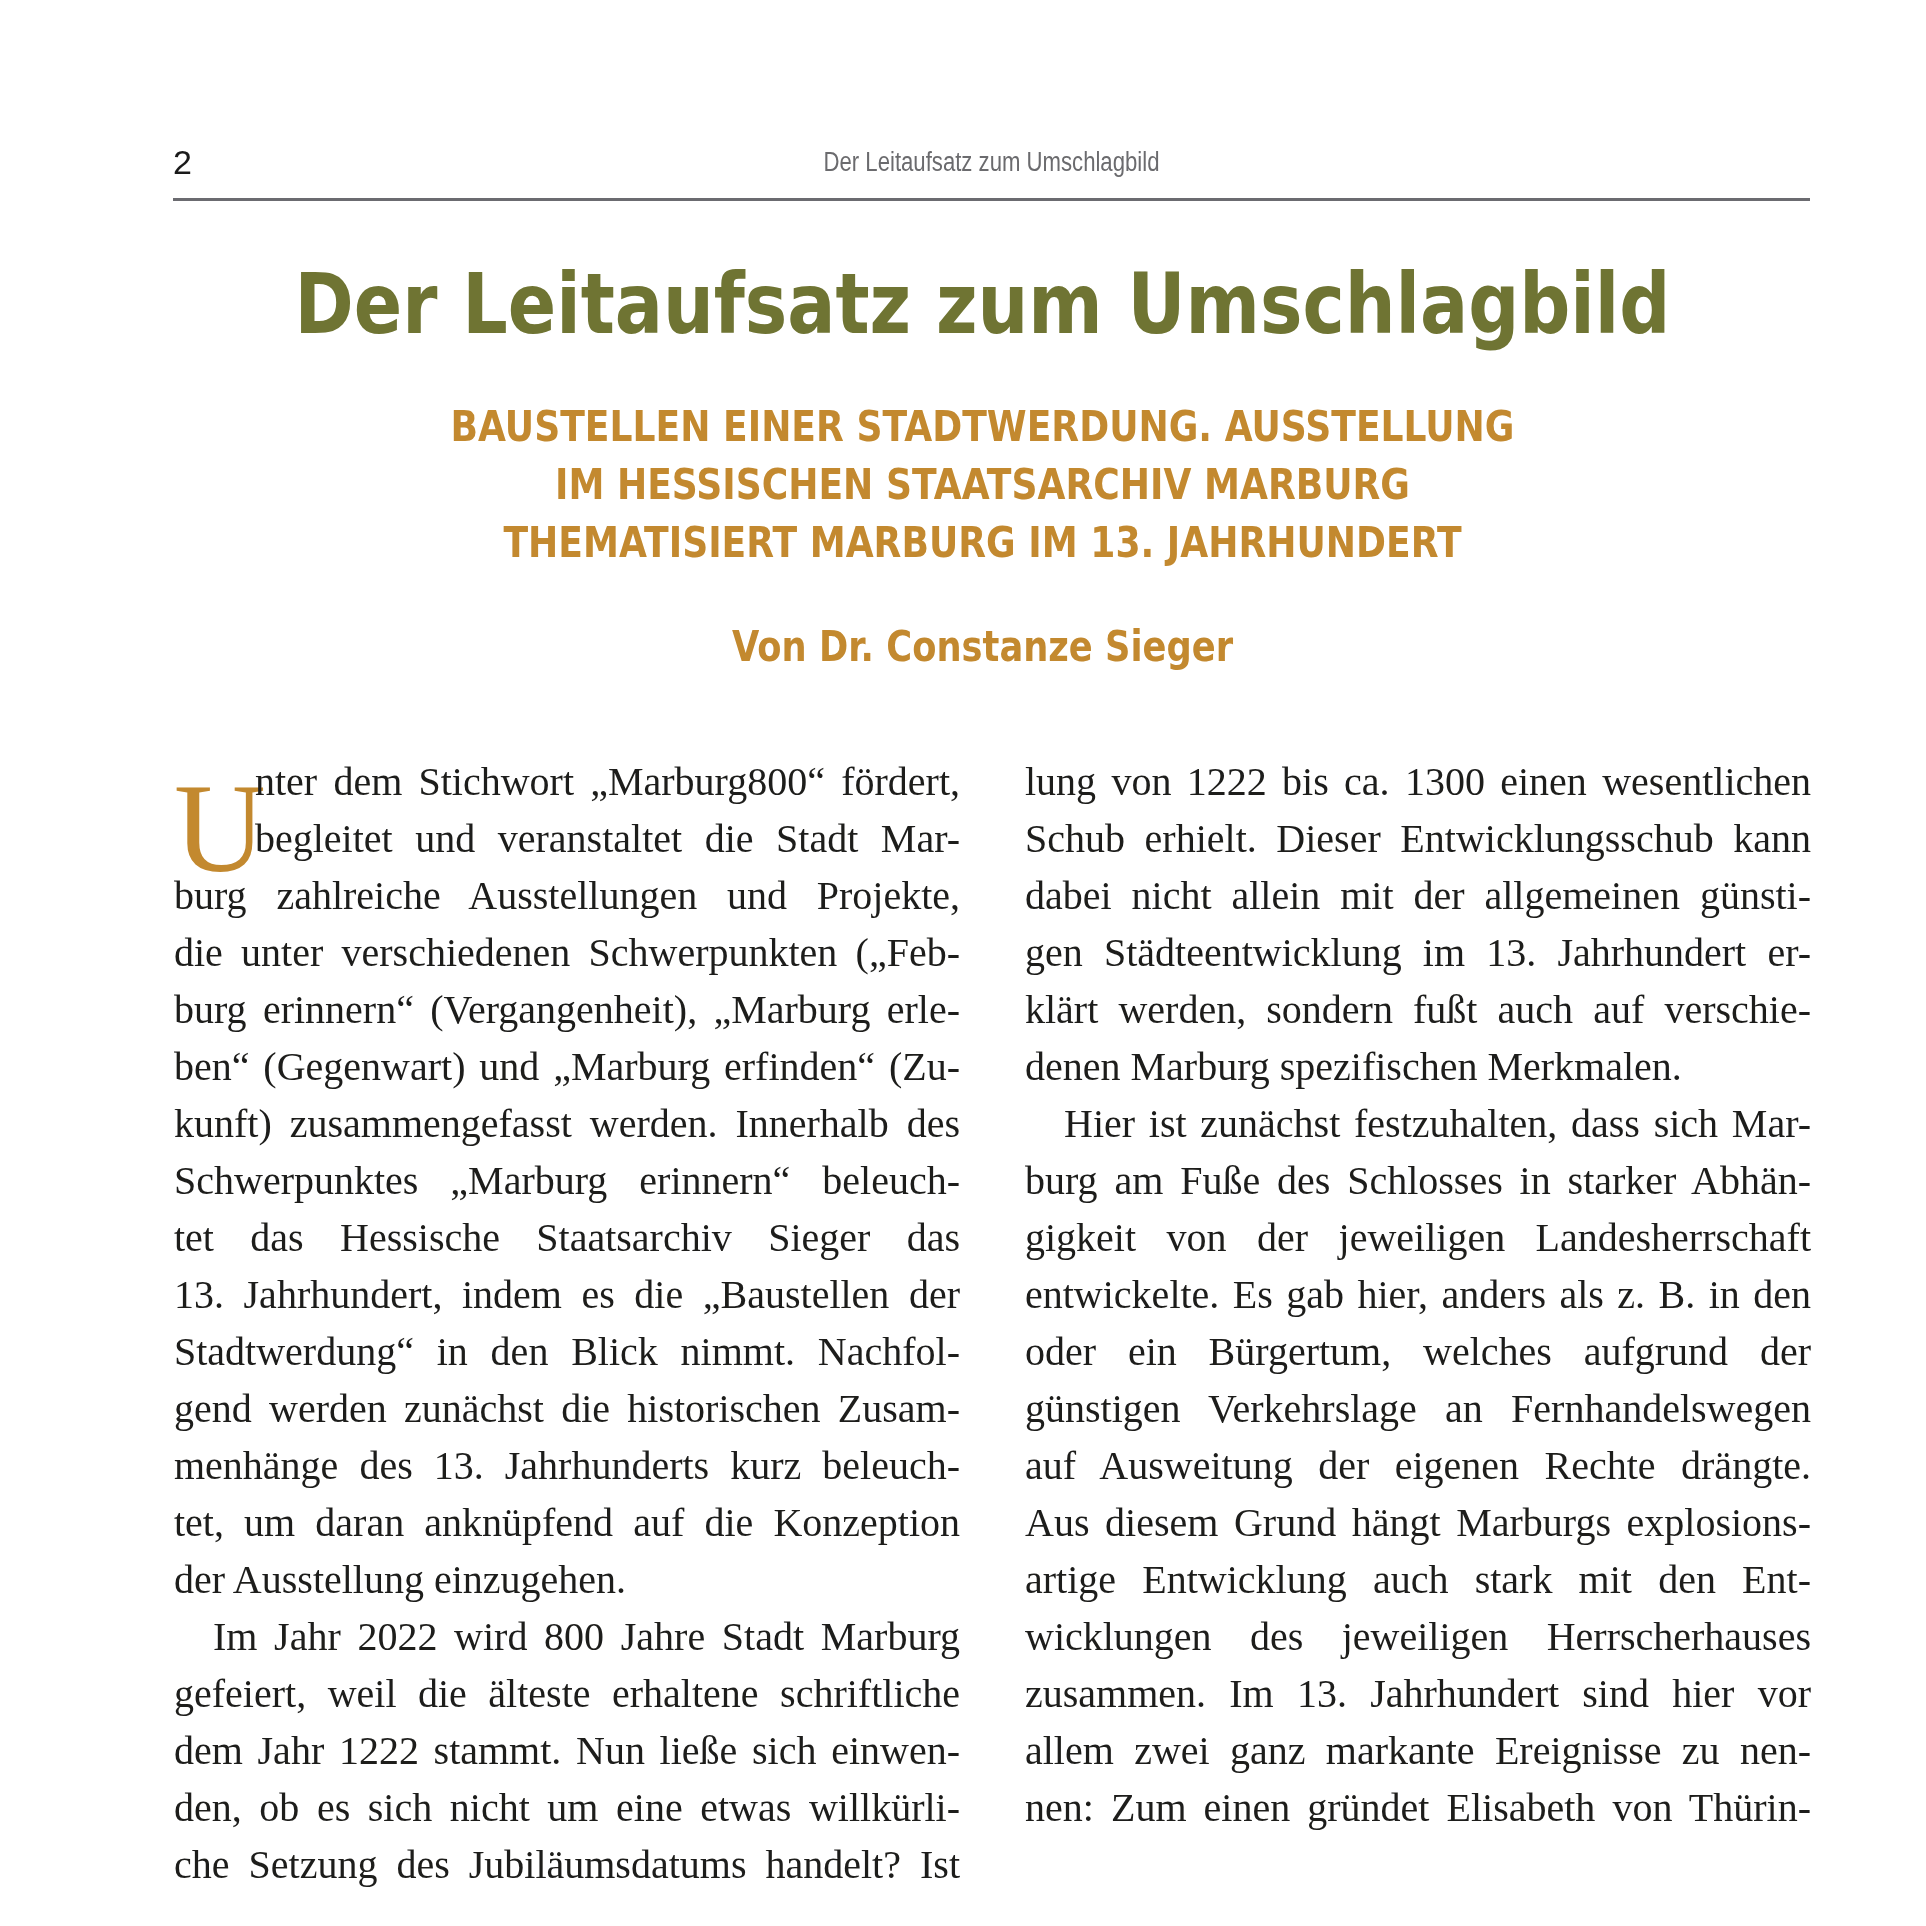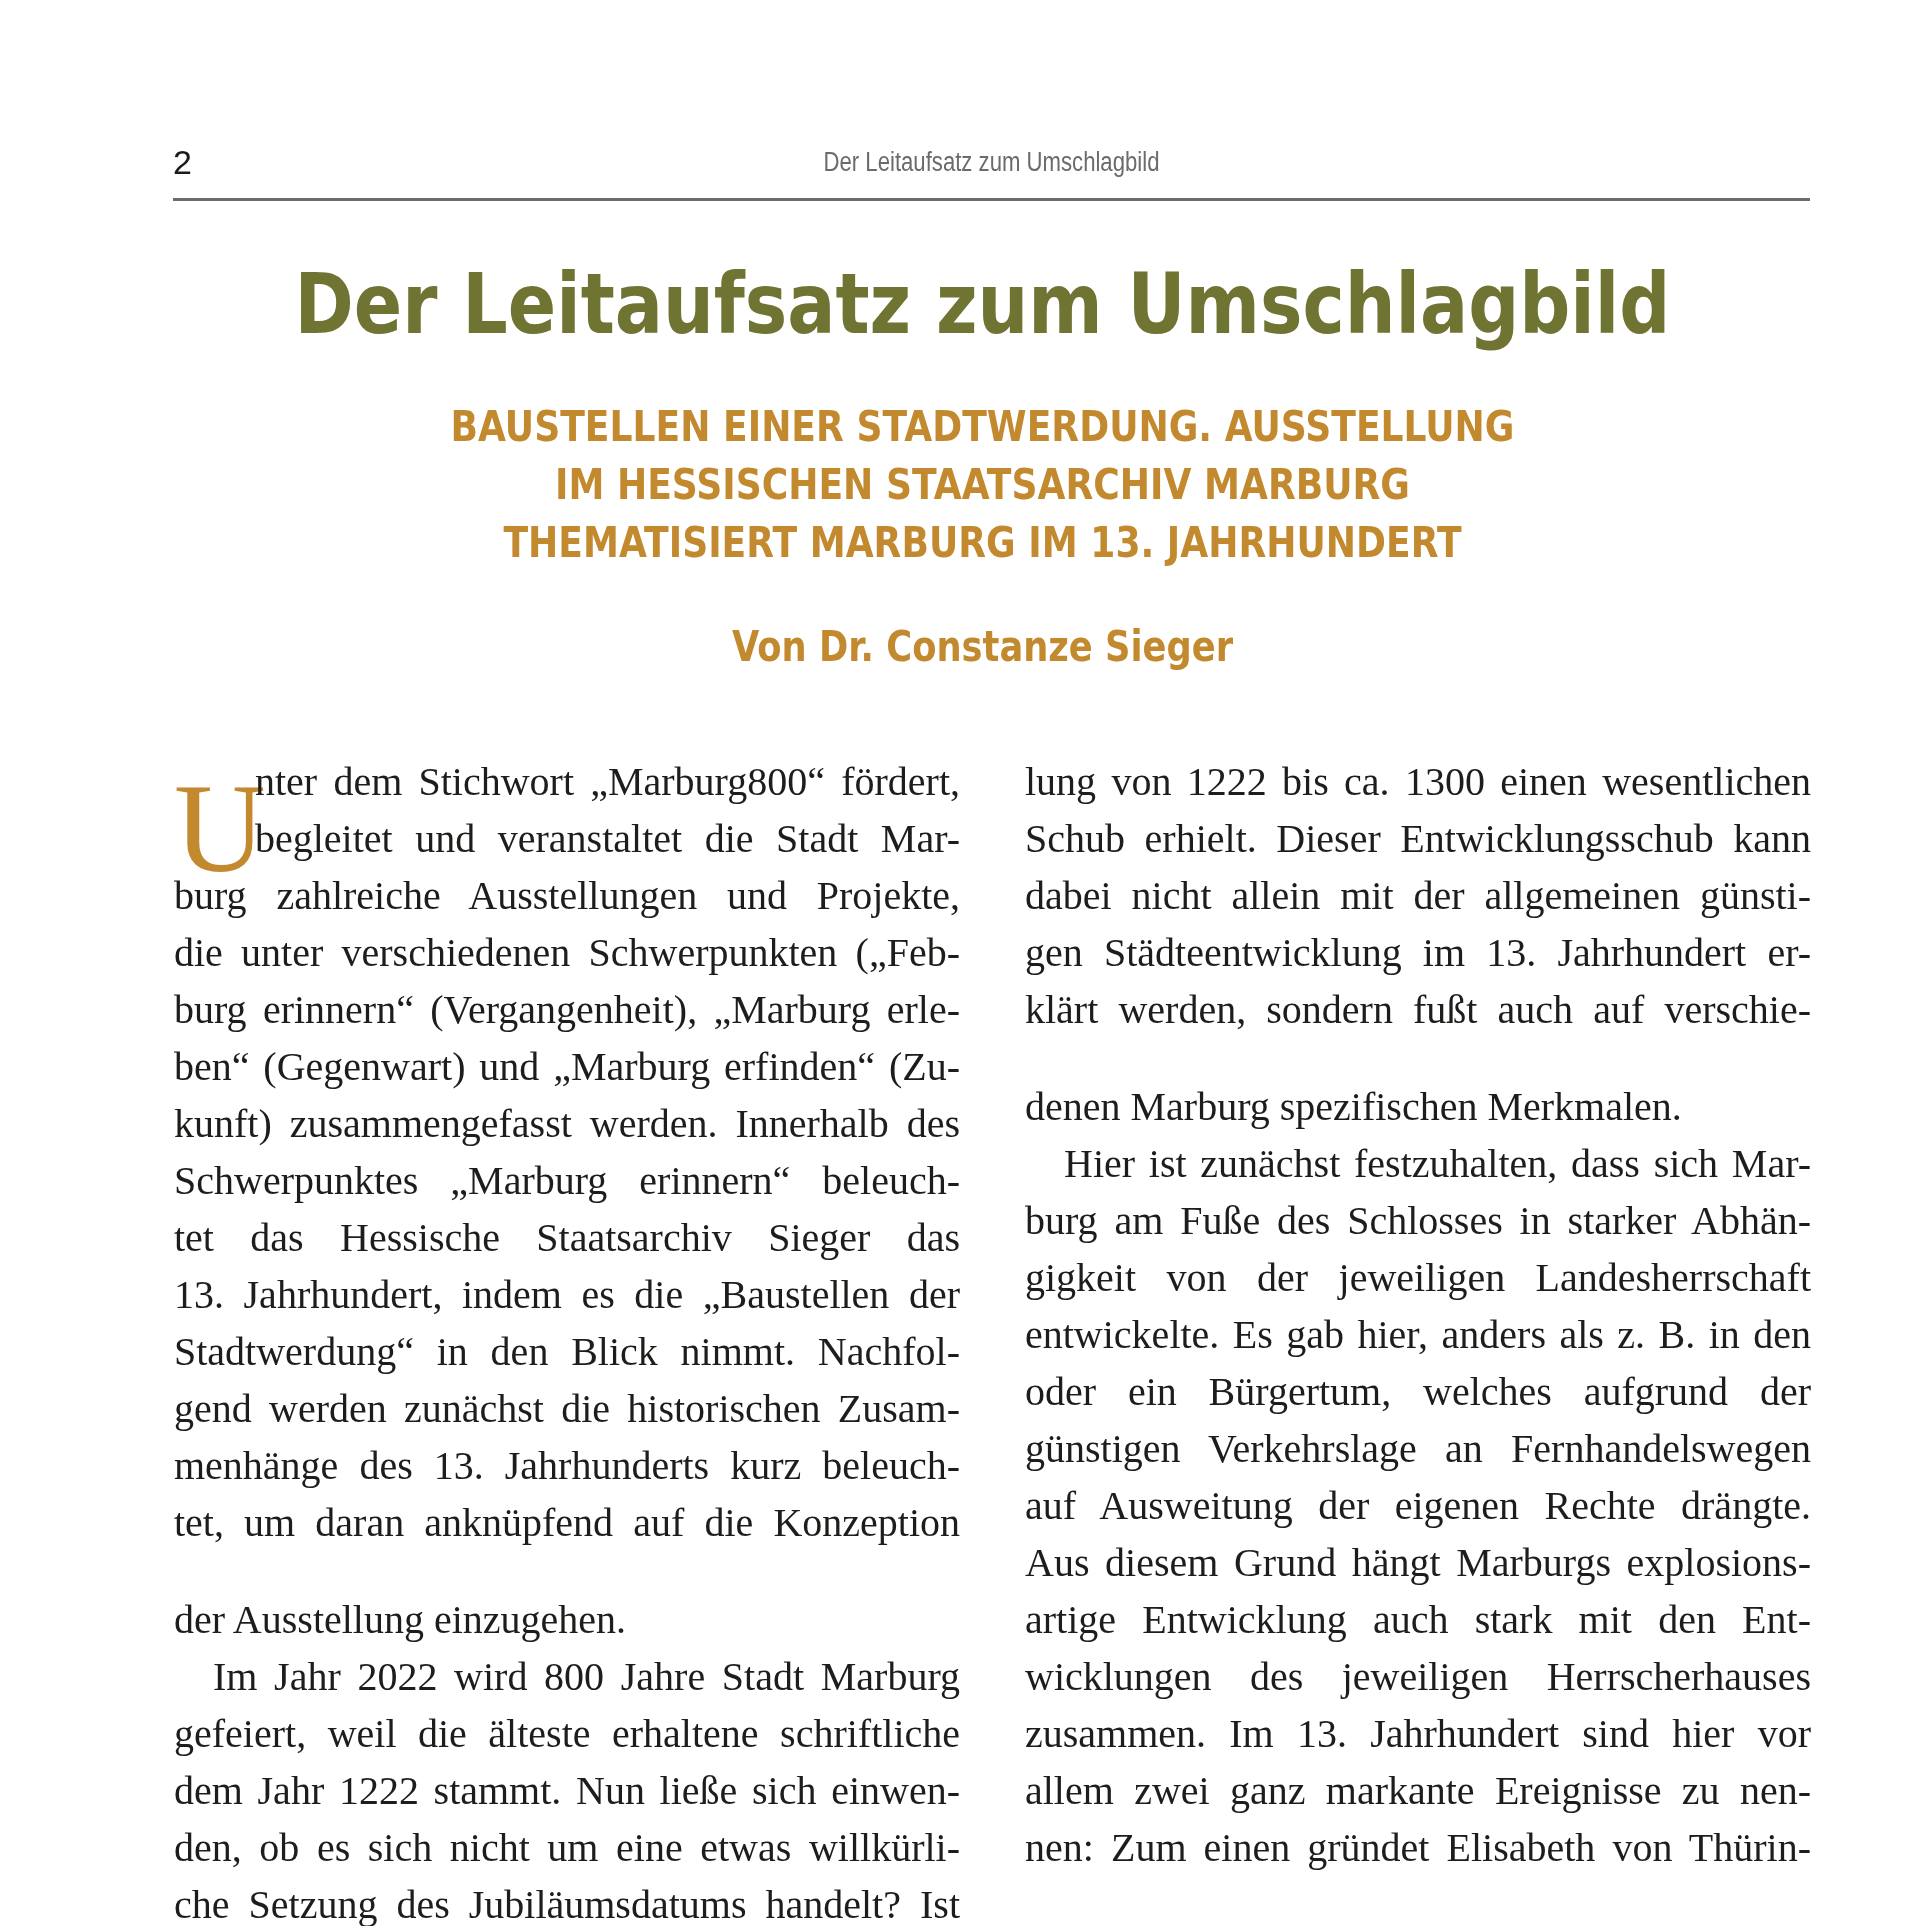--- a/index.html
+++ b/index.html
@@ -15,21 +15,21 @@
 
   .subtitle { position: absolute; left: 0; width: 1965px; top: 397px; text-align: center; font-family: "DejaVu Sans", sans-serif; font-weight: bold; font-size: 43px; color: #c3892f; line-height: 58px; transform: scaleX(0.84); transform-origin: center; }
   .subtitle div { white-space: nowrap; }
 
   .byline { position: absolute; left: 0; width: 1965px; top: 618px; text-align: center; font-family: "DejaVu Sans", sans-serif; font-weight: bold; font-size: 42px; color: #c3892f; line-height: 58px; transform: scaleX(0.84); transform-origin: center; }
 
   .column { position: absolute; top: 753px; width: 786px; font-family: "Liberation Serif", serif; font-size: 40px; line-height: 57px; color: #1d1d1b; }
   .col-left { left: 174px; }
   .col-right { left: 1025px; }
   .line { display: block; white-space: nowrap; height: 57px; text-align: justify; text-align-last: justify; }
-  .line.last { text-align-last: left; margin-top: 40px; }
+  .line.last { text-align-last: left; }
   .line.indent { padding-left: 39px; }
   .line.drop { padding-left: 81px; }
   .dropcap { position: absolute; left: 174px; top: 778px; font-family: "Liberation Serif", serif; font-size: 127px; line-height: 100px; color: #c3892f; }
 </style>
 </head>
 <body>
 
 <div class="page">
 
   <div class="running-head">

